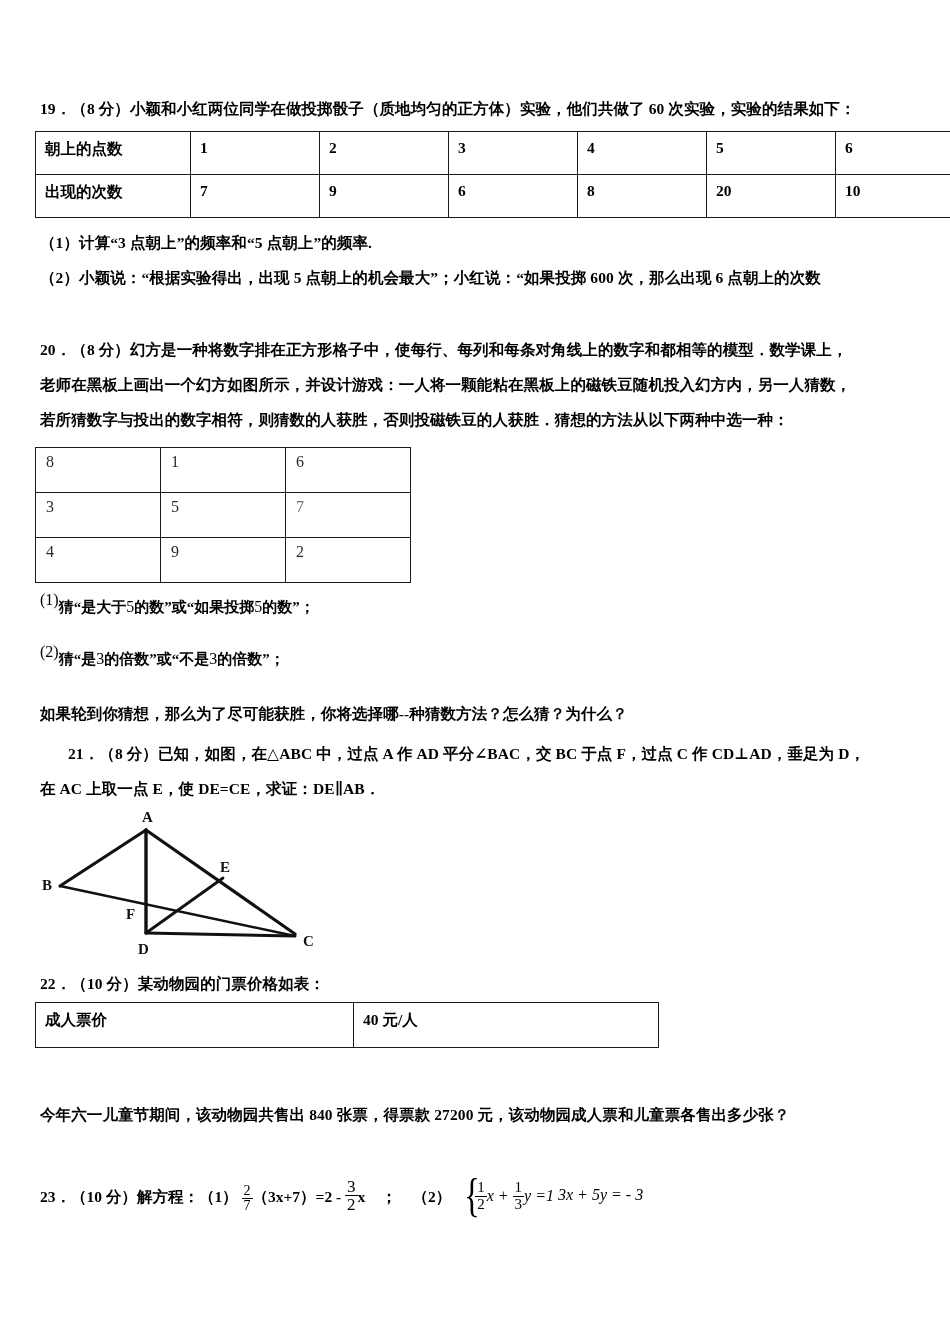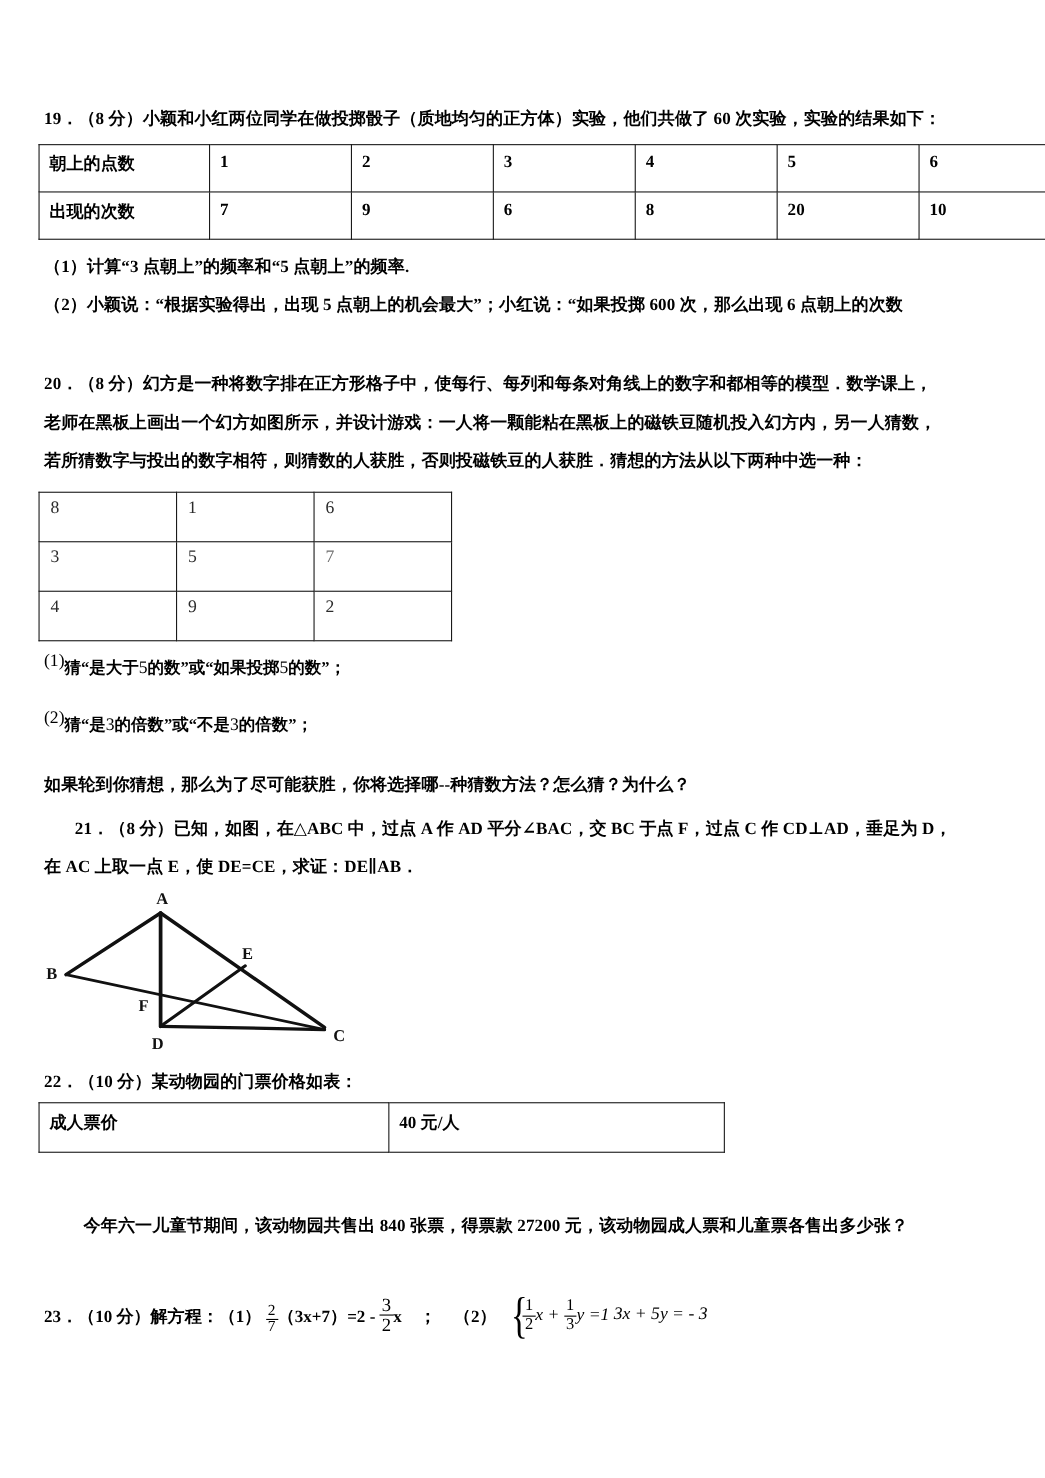--- a/index.html
+++ b/index.html
@@ -237,21 +237,21 @@
 
   <table class="doc" id="ticket-table">
     <tbody>
         <tr>
       <td class="k">成人票价</td>
       <td class="v">40 元/人</td>
     </tr>
   </tbody>
     </table>
 
-  <div class="ln" style="left:40px; top:1106px;margin-left:36px;">今年六一儿童节期间，该动物园共售出 840 张票，得票款 27200 元，该动物园成人票和儿童票各售出多少张？</div>
+  <div class="ln" style="left:40px; top:1106px;">今年六一儿童节期间，该动物园共售出 840 张票，得票款 27200 元，该动物园成人票和儿童票各售出多少张？</div>
 
   <div id="q23-line">
     <span class="eqtext">23．（10 分）解方程：</span><span class="eqtext">（1）</span>
     <span class="frac">
       <span class="n">2</span>
       <span class="d">7</span>
     </span><span class="eqtext">（3x+7）=2 -</span>
     <span class="frac big">
       <span class="n">3</span>
       <span class="d">2</span>

